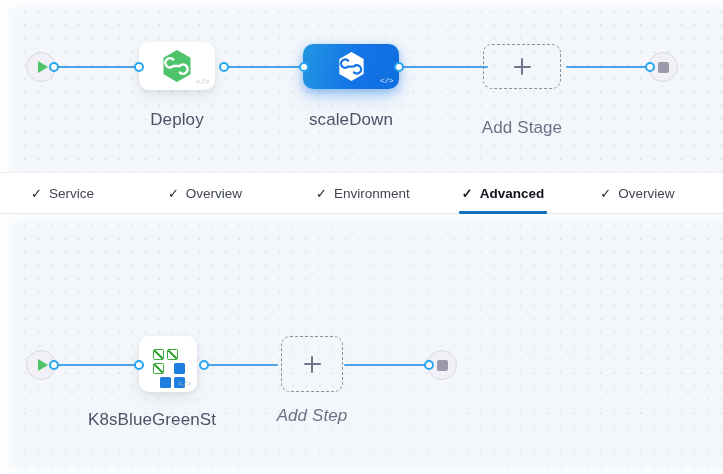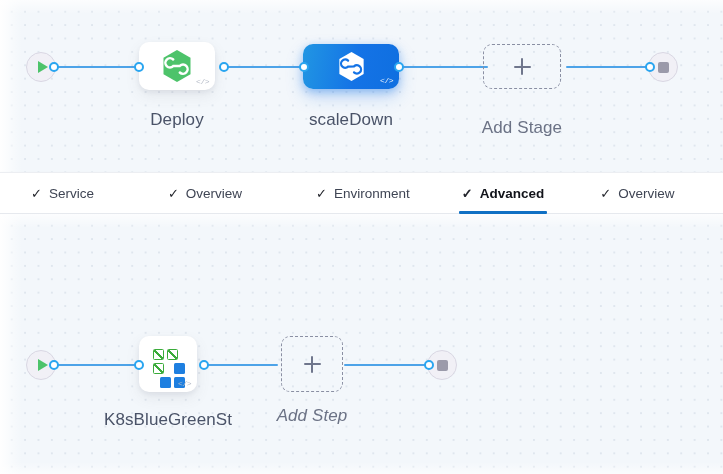--- a/index.html
+++ b/index.html
@@ -254,21 +254,21 @@
         <div class="sq green" style="left:17px; top:3px;"></div>
         <div class="sq green" style="left:3px;  top:17px;"></div>
         <div class="sq blue" style="left:24px; top:17px;"></div>
         <div class="sq blue" style="left:10px; top:31px;"></div>
         <div class="sq blue" style="left:24px; top:31px;"></div>
       </div>
       <span class="code-badge">&lt;/&gt;</span>
     </div>
     <div class="port" style="left:134px; top:146px;"></div>
     <div class="port" style="left:199px; top:146px;"></div>
-    <div class="node-label" style="left:100px; top:196px; width:136px;">
+    <div class="node-label" style="left:84px; top:196px; width:136px;">
       <span>K8sBlueGreenSt</span><br>
     </div>
 
     <div class="add-box" style="left:281px; top:334px; width:62px; height:56px; top:122px;">
       <div class="plus"></div>
     </div>
     <div class="node-label muted" style="left:252px; top:192px; width:120px;font-style:italic;">Add Step</div>
 
     <div class="port" style="left:424px; top:146px;"></div>
     <div class="terminal" style="left:427px; top:136px;">

